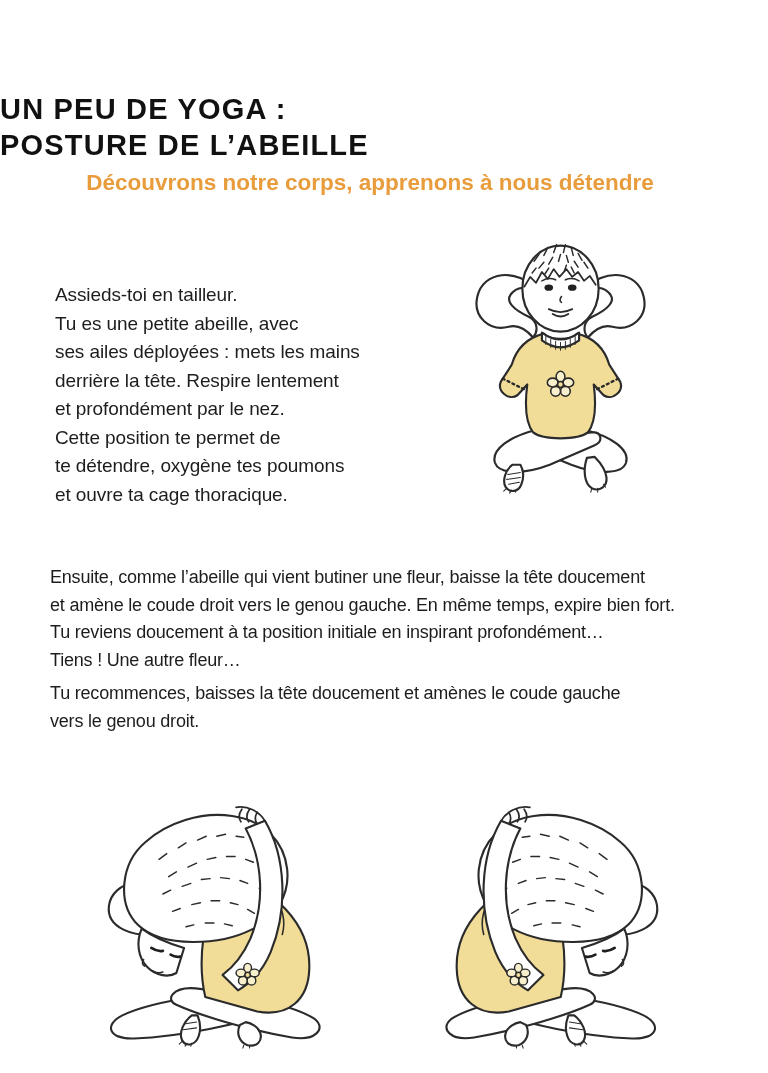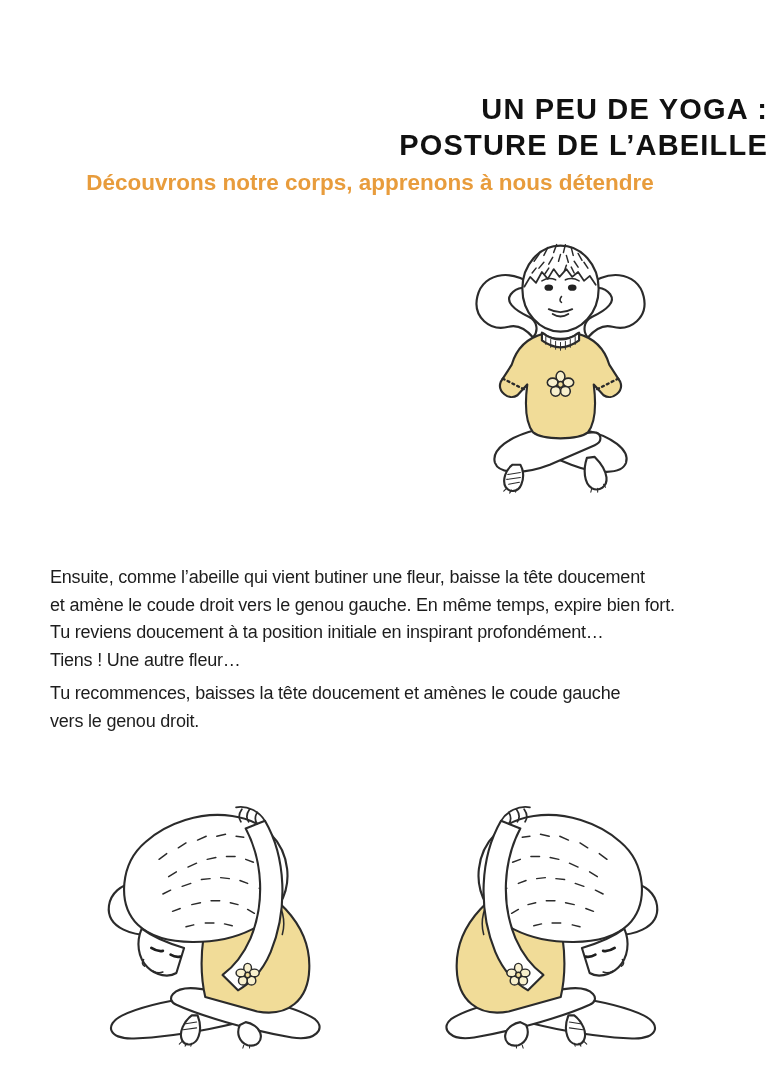--- a/index.html
+++ b/index.html
@@ -6,21 +6,21 @@
   .sheet{
     position:relative;
     width:768px;height:1073px;
     background:#ffffff;
     font-family:"Liberation Sans", sans-serif;
     color:#1d1d1d;
     overflow:hidden;
   }
   .page-title{
     position:absolute;top:72px;left:0;width:768px;
-    text-align:right;
+    text-align:left;
     font-size:29px;font-weight:bold;letter-spacing:1.2px;
     line-height:36px;color:#111111;
     white-space:pre-line;
   }
   .page-subtitle{
     position:absolute;top:170px;left:0;width:740px;
     text-align:center;
     font-size:22.5px;font-weight:bold;color:#e89c3c;
   }
   .intro-text{
@@ -45,20 +45,28 @@
 </head>
 <body>
 
 <div class="sheet">
 
   <h1 class="page-title">UN PEU DE YOGA :
 POSTURE DE L’ABEILLE</h1>
 
   <div class="page-subtitle">Découvrons notre corps, apprenons à nous détendre</div>
 
+  <p class="intro-text">Assieds-toi en tailleur.
+Tu es une petite abeille, avec
+ses ailes déployées : mets les mains
+derrière la tête. Respire lentement
+et profondément par le nez.
+Cette position te permet de
+te détendre, oxygène tes poumons
+et ouvre ta cage thoracique.</p>
 
   <div class="illo-seated">
     <svg viewBox="0 0 230 275">
       <g stroke="#2b2b2b" stroke-width="2.2" fill="none" stroke-linecap="round" stroke-linejoin="round">
 
         <path id="armL" fill="#ffffff" d="M92 64 C70 40 36 44 30 70 C25 91 43 106 62 101 C73 98 81 105 87 112 C93 105 91 95 83 91 C66 83 59 75 64 68 C70 60 81 59 92 64 Z"></path>
         <use href="#armL" transform="translate(230,0) scale(-1 1)"></use>
 
         <g>
           <path fill="#ffffff" d="M138 206 C168 213 186 227 182 240 C178 252 152 252 126 242 L84 225 C75 221 77 211 87 212 C105 214 124 207 138 206 Z"></path>

